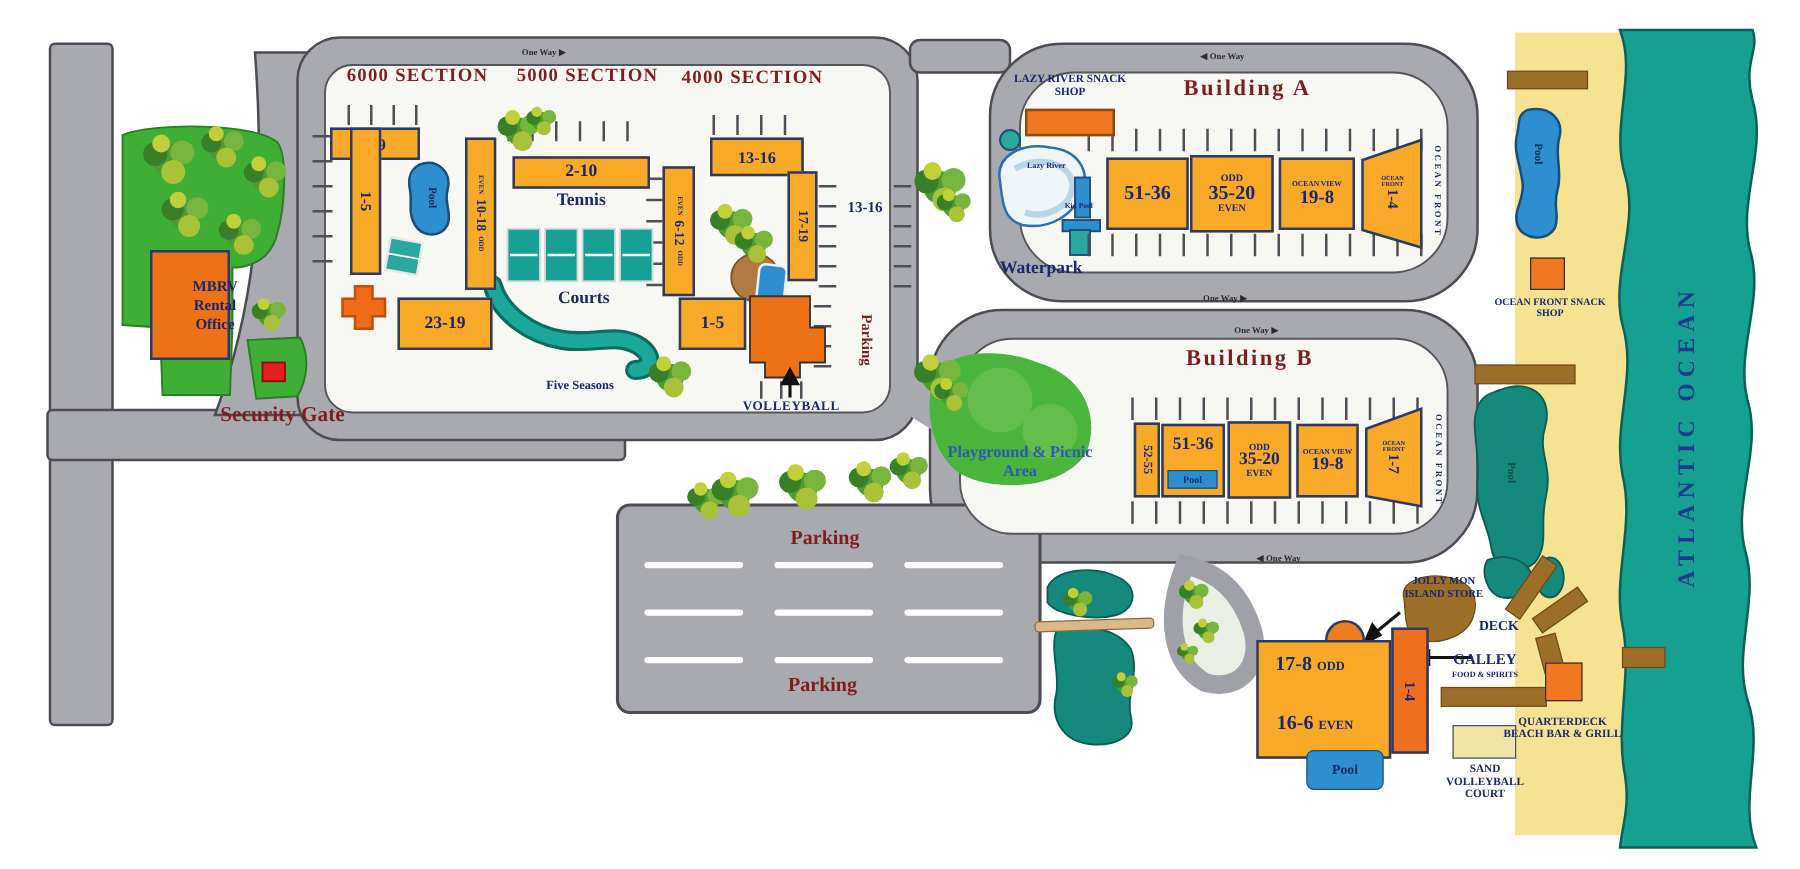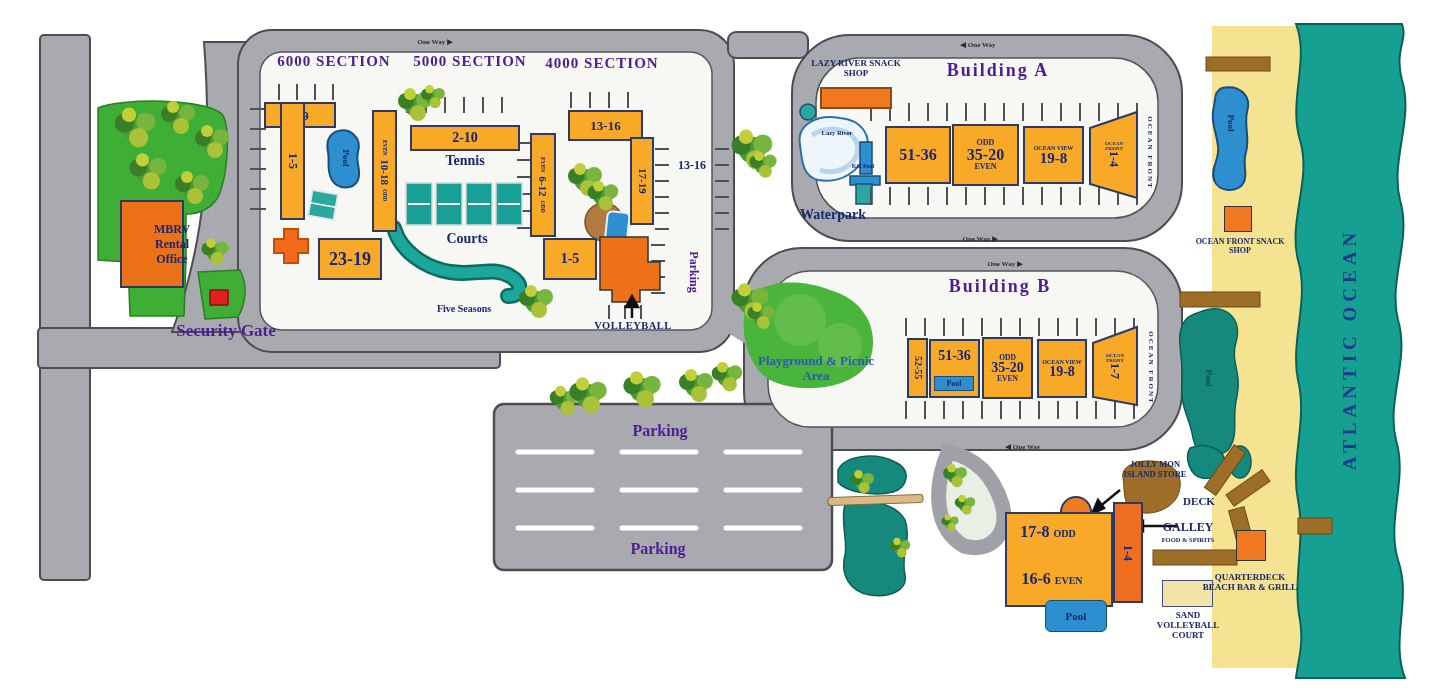--- a/index.html
+++ b/index.html
@@ -2,21 +2,21 @@
 <html><head>
 <meta charset="utf-8">
 <style>
   html,body{margin:0;padding:0;background:#fff;}
   #map{position:relative;width:1440px;height:695px;background:#fff;overflow:hidden;
        font-family:"Liberation Serif",serif;}
   #base{position:absolute;left:0;top:0;}
   .lbl{position:absolute;font-family:"Liberation Serif",serif;font-weight:700;color:#18276e;
        text-align:center;transform:translate(-50%,-50%);line-height:1.12;white-space:nowrap;z-index:5;}
   .wrap{white-space:normal;}
-  .dark{color:#4c1d95;}
+  .dark{color:#7f1d1d;}
   .blue{color:#2b59b5;margin-top:36px;}
   .left{text-align:left;}
   .v{writing-mode:vertical-rl;}
   .vup{writing-mode:vertical-rl;transform:translate(-50%,-50%) rotate(180deg);}
   .bld{position:absolute;background:#f8a928;border:2px solid #2c3a66;box-sizing:border-box;
        display:flex;align-items:center;justify-content:center;font-family:"Liberation Serif",serif;
        font-weight:700;color:#18276e;z-index:3;line-height:1;}
   .col{flex-direction:column;}
   .orangebg{background:#ed7117;}
   .nob{background:transparent;border:none;z-index:4;}
@@ -270,21 +270,21 @@
     </div>
 <div class="bld" style="left:280px;top:102px;width:25px;height:118px;font-size:12px;">
       <span class="v">1-5</span>
     </div>
 <div class="bld" style="left:372px;top:110px;width:25px;height:122px;">
   <span class="v"><span style="font-size:5.5px;">EVEN</span> <span style="font-size:11px;">10-18</span> <span style="font-size:5.5px;">ODD</span></span>
 </div>
 <div class="bld" style="left:410px;top:125px;width:110px;height:26px;font-size:14px;">
       <span>2-10</span>
     </div>
-<div class="bld" style="left:318px;top:238px;width:64px;height:42px;font-size:18px;">
+<div class="bld" style="left:318px;top:238px;width:76px;height:42px;font-size:14px;">
       <span>23-19</span>
     </div>
 <div class="bld" style="left:568px;top:110px;width:75px;height:31px;font-size:13px;">
       <span>13-16</span>
     </div>
 <div class="bld" style="left:630px;top:137px;width:24px;height:88px;font-size:11px;">
       <span class="v">17-19</span>
     </div>
 <div class="bld" style="left:530px;top:133px;width:26px;height:104px;">
   <span class="v"><span style="font-size:5.5px;">EVEN</span> <span style="font-size:11px;">6-12</span> <span style="font-size:5.5px;">ODD</span></span>

